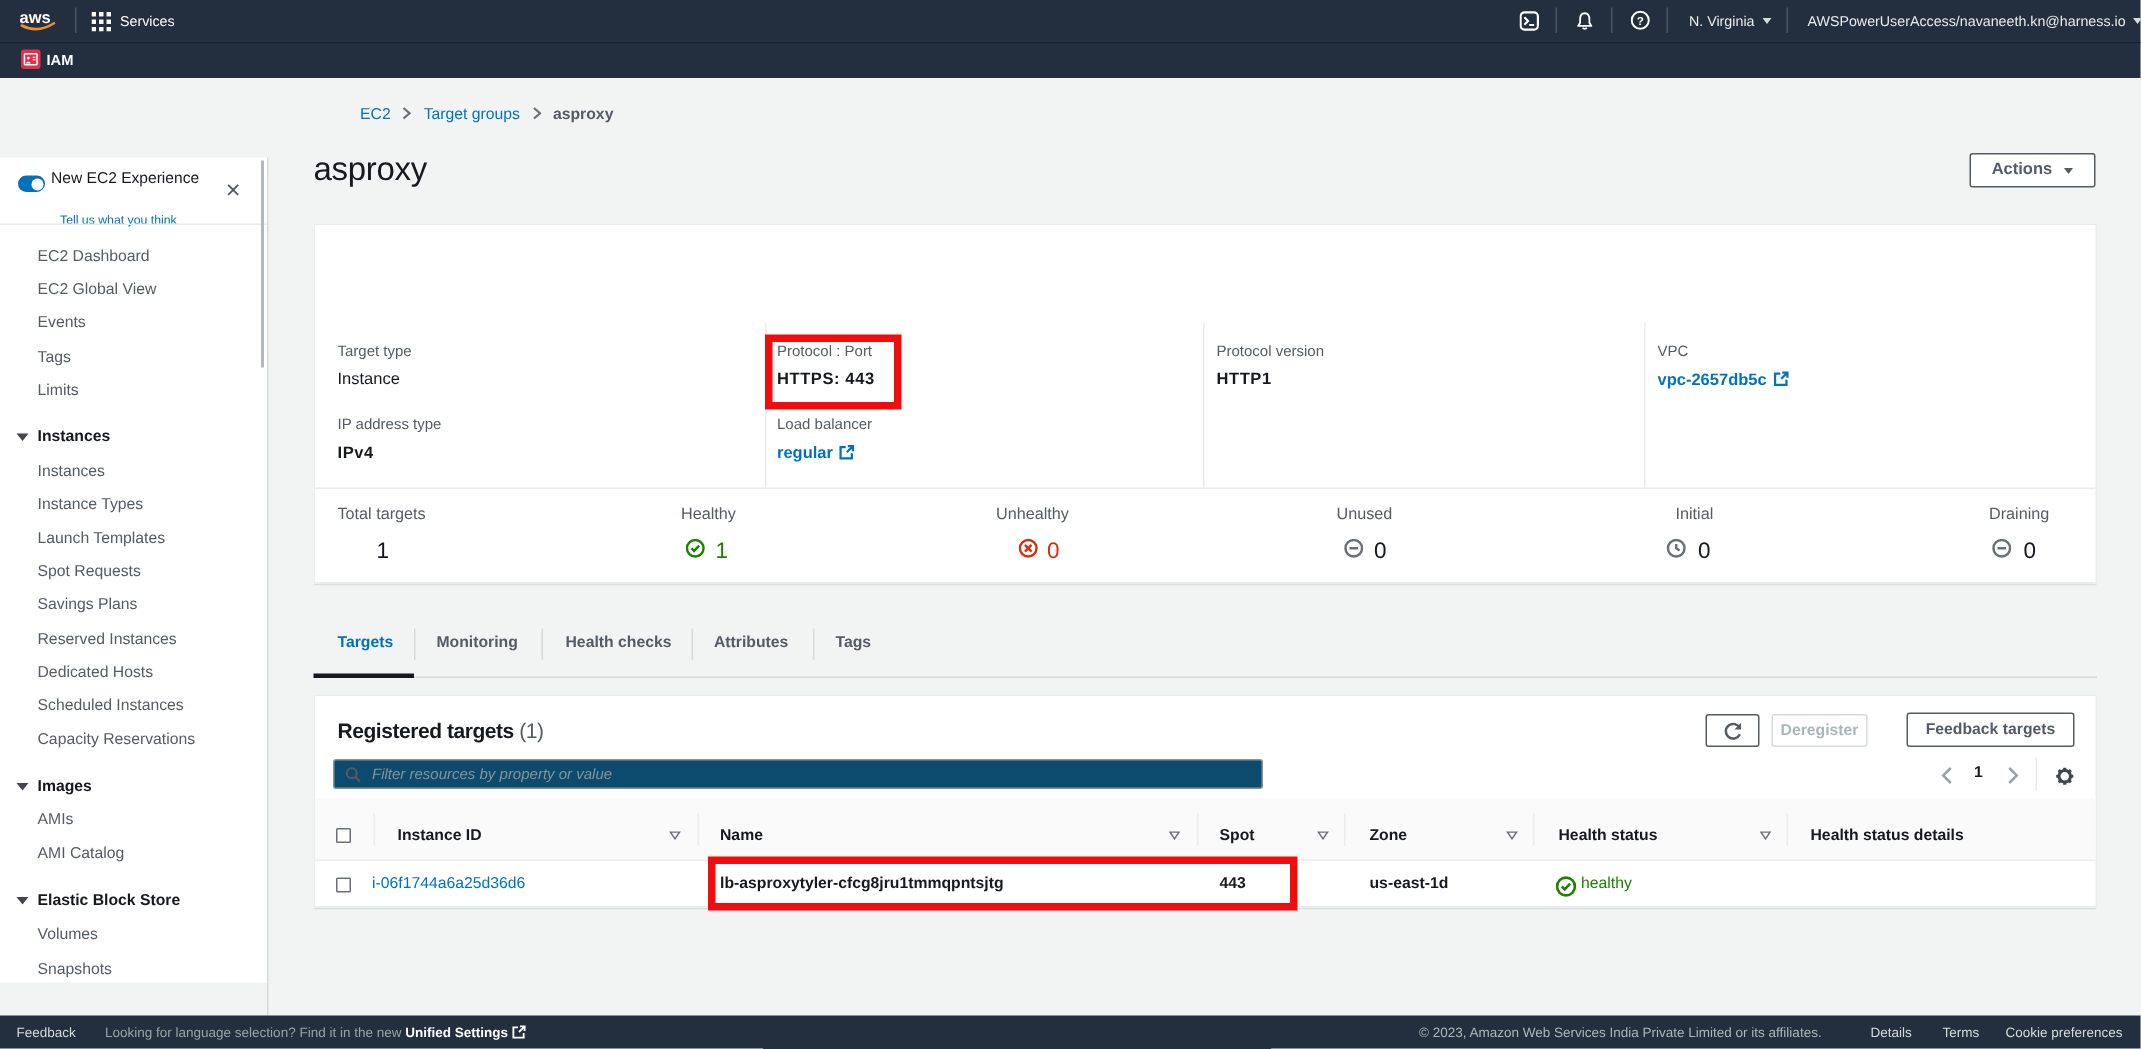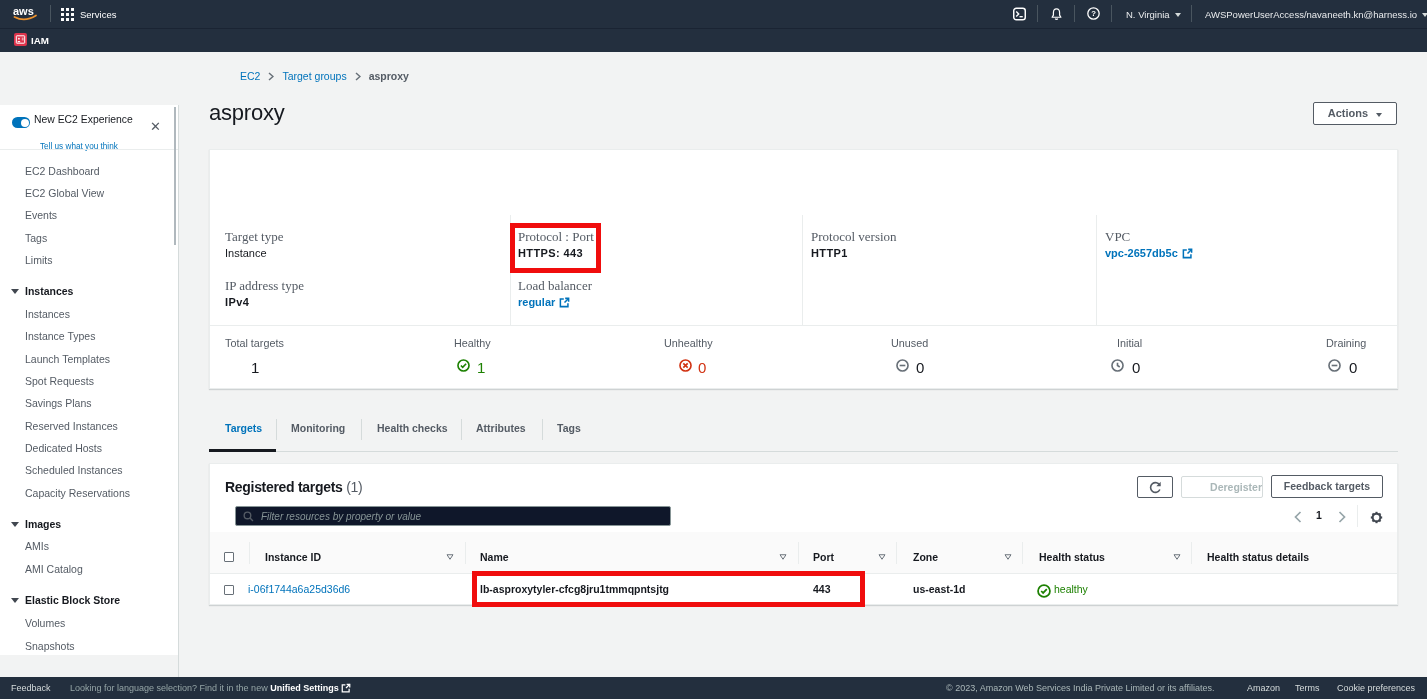--- a/index.html
+++ b/index.html
@@ -37,44 +37,44 @@
 .crumb { position:absolute; top:70px; font-size:10.5px; z-index:2;padding-left:31px; }
 .crumb a { color:#0073bb; text-decoration:none; }
 #h1 { position:absolute; left:209px; top:100px; font-size:22px; letter-spacing:-0.2px; color:#16191f; font-weight:normal; z-index:2; }
 #actions { position:absolute; left:1313px; top:102px; width:84px; height:23px; background:#ffffff; border:1px solid #545b64; border-radius:2px; color:#545b64; font-weight:bold; font-size:11px; text-align:center; line-height:21px; z-index:2; }
 .card { position:absolute; background:#ffffff; border:1px solid #eaeded; box-shadow:0 1px 1px 0 rgba(0,28,36,0.15); z-index:2; }
 #details-card { left:209px; top:149px; width:1189px; height:240px; }
 #dc-head { position:absolute; left:0; top:0; width:100%; height:65px; background:#fafafa; border-bottom:1px solid #eaeded; }
 #dc-title { position:absolute; left:15px; top:16.5px; font-size:14px; letter-spacing:-0.3px; font-weight:bold; color:#16191f; }
 #dc-arn { position:absolute; left:30px; top:38px; font-size:9px; color:#16191f; }
 .vdiv { position:absolute; width:1px; background:#eaeded; }
-.lbl { position:absolute; font-size:13px; color:#545b64;font-family:Liberation Serif, serif; }
+.lbl { position:absolute; font-size:10px; color:#545b64; }
 .val { position:absolute; font-size:11px; color:#16191f; }
 .bval { position:absolute; font-size:11px; color:#16191f; font-weight:bold; letter-spacing:0.4px; }
 a.ext { color:#0073bb; text-decoration:none; font-weight:bold; }
 #redbox1 { position:absolute; left:300px; top:73px; width:91px; height:50px; border:5px solid #f00d0d; z-index:3; }
 #redbox2 { position:absolute; left:262px; top:107px; width:393px; height:36px; border:5px solid #f00d0d; z-index:3; }
 #dc-statdiv { position:absolute; left:0; top:175px; width:100%; height:1px; background:#eaeded; }
 .stat-lbl { position:absolute; top:187px; font-size:10.8px; color:#545b64; }
 .stat-val { position:absolute; top:208.5px; font-size:15px; color:#16191f; }
 .sicon { position:absolute; top:209px; }
 
 .tab { position:absolute; top:422px; font-size:10.5px; font-weight:bold; color:#545b64; z-index:2; }
 .tabdiv { position:absolute; top:419px; width:1px; height:21px; background:#d5dbdb; z-index:2; }
 #tab-underline { position:absolute; left:209px; top:449px; width:67px; height:3px; background:#16191f; z-index:2; }
 #tab-gray { position:absolute; left:276px; top:451px; width:1122px; height:1px; background:#d5dbdb; z-index:2; }
 
 #rt-card { left:209px; top:463px; width:1189px; height:142px; }
 #rt-title { position:absolute; left:15px; top:14.5px; font-size:14px; letter-spacing:-0.3px; font-weight:bold; color:#16191f; }
 #rt-count { font-weight:normal; color:#545b64; }
 .btn { position:absolute; background:#fff; border:1px solid #545b64; border-radius:2px; font-size:10.5px; font-weight:bold; color:#545b64; text-align:center; }
 #btn-refresh { left:927px; top:12px; width:36px; height:22px; }
-#btn-dereg { left:971px; top:12px; width:82px; height:22px; border-color:#d5dbdb; color:#aab7b8; line-height:20px;text-align:right; }
+#btn-dereg { left:971px; top:12px; width:64px; height:22px; border-color:#d5dbdb; color:#aab7b8; line-height:20px; }
 #btn-reg { left:1061px; top:11px; width:112px; height:23px; line-height:21px; }
-#rt-search { position:absolute; left:25px; top:42px; width:436px; height:20px; border:1px solid #879596; border-radius:2px; background:#0f172a; }
+#rt-search { position:absolute; left:12px; top:42px; width:620px; height:20px; border:1px solid #879596; border-radius:2px; background:#0c4a6e; }
 #rt-search .ph { position:absolute; left:25px; top:4px; font-size:10px; font-style:italic; color:#879596; }
 #pag { position:absolute; left:1081px; top:44px; font-size:10.5px; color:#879596; }
 #thead { position:absolute; left:0; top:68px; width:1187px; height:42px; background:#fafafa; border-bottom:1px solid #eaeded; }
 .th { position:absolute; top:19px; font-size:10.5px; font-weight:bold; color:#16191f; white-space:nowrap; }
 .thdiv { position:absolute; top:10px; width:1px; height:22px; background:#eaeded; }
 .sort { position:absolute; top:22px; }
 .cb { position:absolute; width:10px; height:10px; border:1px solid #687078; border-radius:1px; background:#fff; }
 .td { position:absolute; top:118.5px; font-size:10.5px; color:#16191f; font-weight:bold; white-space:nowrap; }
 .green { color:#1d8102; }
 .red { color:#d13212; }
@@ -137,21 +137,21 @@
 
 <div id="footer">
   <span style="position:absolute;left:11px;top:6px;color:#d5dbdb">Feedback</span>
   <span style="position:absolute;left:70px;top:6px;color:#95a5a6">Looking for language selection? Find it in the new <b style="color:#fff">Unified Settings</b></span>
   <svg style="position:absolute;left:341px;top:6px" width="10" height="10" viewBox="0 0 16 16">
       <path d="M13 9 L13 14 L2 14 L2 3 L7 3" stroke="#fff" stroke-width="2" fill="none"></path>
       <path d="M9 2 L14 2 L14 7" stroke="#fff" stroke-width="2" fill="none"></path>
       <line x1="14" y1="2" x2="8" y2="8" stroke="#fff" stroke-width="2"></line>
     </svg>
   <span style="position:absolute;left:946px;top:6px;color:#aab7b8">© 2023, Amazon Web Services India Private Limited or its affiliates.</span>
-  <span style="position:absolute;left:1247px;top:6px;color:#d5dbdb">Amazon</span>
+  <span style="position:absolute;left:1247px;top:6px;color:#d5dbdb">Details</span>
   <span style="position:absolute;left:1295px;top:6px;color:#d5dbdb">Terms</span>
   <span style="position:absolute;left:1337px;top:6px;color:#d5dbdb">Cookie preferences</span>
 </div>
 
 <div id="sidebar"></div>
 <div id="sb-scroll"></div>
 <div style="position:absolute;left:178px;top:655px;width:1px;height:22px;background:#d5dbdb;z-index:6"></div>
 <div class="toggle"></div>
 <div id="newexp">New EC2 Experience</div>
 <div id="tellus">Tell us what you think</div>
@@ -314,21 +314,21 @@
     <div class="th" style="left:55px">Instance ID</div>
     <svg class="sort" style="left:236px" width="8" height="6" viewBox="0 0 10 8">
         <path d="M1 1 L9 1 L5 7 Z" stroke="#687078" stroke-width="1.3" fill="none"></path>
       </svg>
     <div class="thdiv" style="left:255px"></div>
     <div class="th" style="left:270px">Name</div>
     <svg class="sort" style="left:569px" width="8" height="6" viewBox="0 0 10 8">
         <path d="M1 1 L9 1 L5 7 Z" stroke="#687078" stroke-width="1.3" fill="none"></path>
       </svg>
     <div class="thdiv" style="left:588px"></div>
-    <div class="th" style="left:603px">Port</div>
+    <div class="th" style="left:603px">Spot</div>
     <svg class="sort" style="left:668px" width="8" height="6" viewBox="0 0 10 8">
         <path d="M1 1 L9 1 L5 7 Z" stroke="#687078" stroke-width="1.3" fill="none"></path>
       </svg>
     <div class="thdiv" style="left:686px"></div>
     <div class="th" style="left:703px">Zone</div>
     <svg class="sort" style="left:794px" width="8" height="6" viewBox="0 0 10 8">
         <path d="M1 1 L9 1 L5 7 Z" stroke="#687078" stroke-width="1.3" fill="none"></path>
       </svg>
     <div class="thdiv" style="left:812px"></div>
     <div class="th" style="left:829px">Health status</div>

